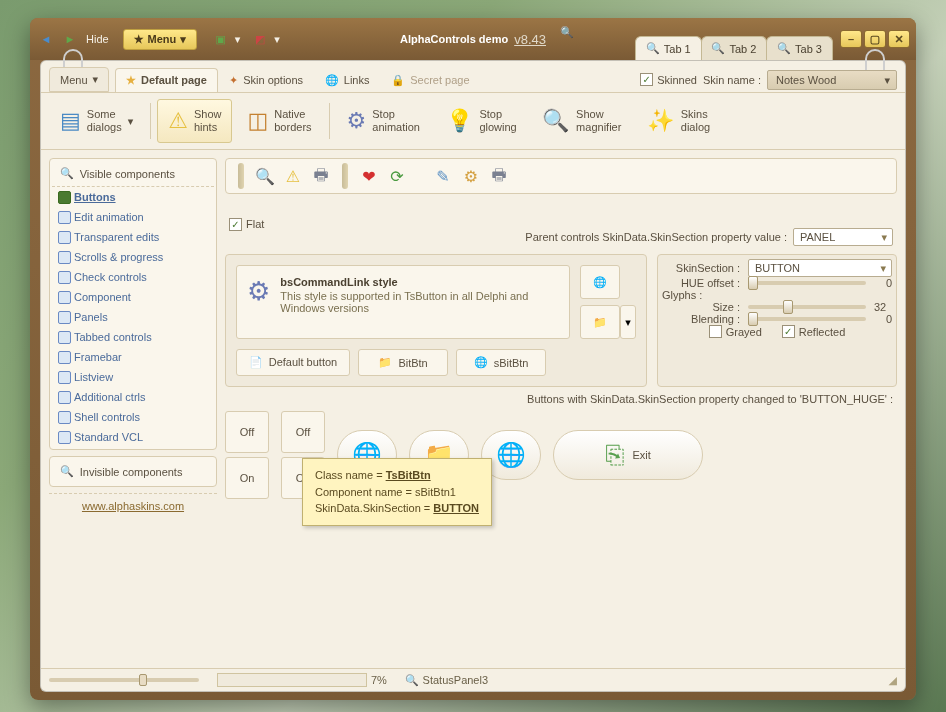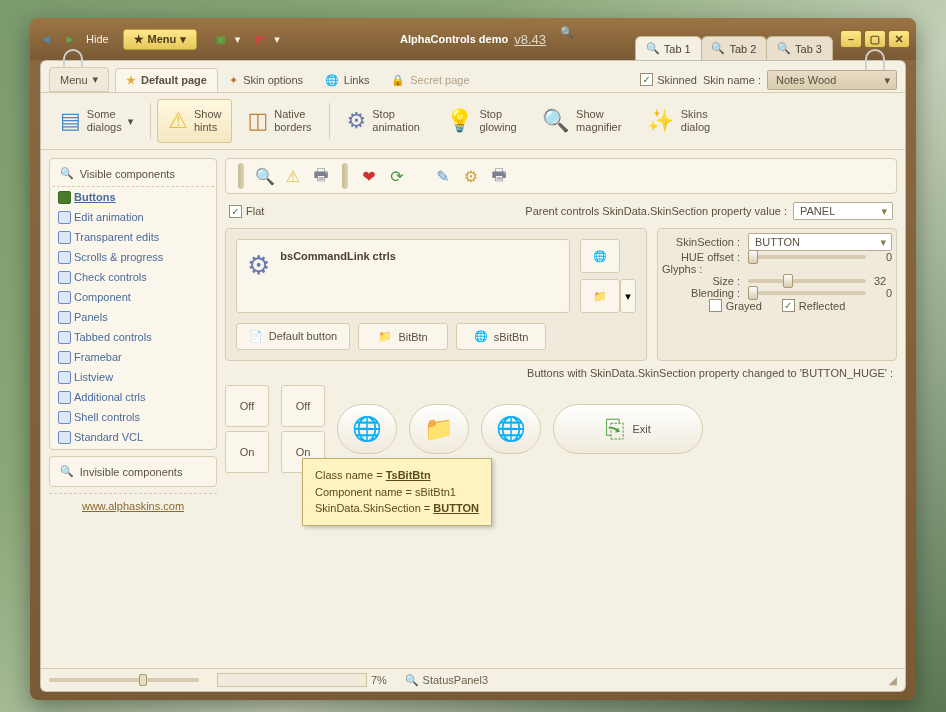--- a/index.html
+++ b/index.html
@@ -45,21 +45,21 @@
 .sitem { padding: 4px 6px 4px 22px; display: flex; align-items: center; gap: 6px; color: #4a6a9a; cursor: pointer; position: relative; }
 .sitem::before { content: ''; position: absolute; left: 6px; width: 11px; height: 11px; border: 1px solid #6a8ac4; background: #dce8f5; border-radius: 2px; }
 .sitem.sel { font-weight: bold; text-decoration: underline; }
 .sitem.sel::before { background: #4a7a30; border-color: #3a6a20; }
 .sfooter { text-align: center; padding: 6px; color: #8a6a30; text-decoration: underline; border-top: 1px dashed #d8ccb0; cursor: pointer; }
 .main { flex: 1; display: flex; flex-direction: column; gap: 6px; overflow: hidden; }
 .toolbar2 { border: 1px solid #d8ccb0; border-radius: 4px; padding: 4px 8px; display: flex; align-items: center; gap: 6px; background: #faf6ec; }
 .tbar-sep { width: 6px; height: 26px; background: linear-gradient(to right,#c8bc98,#e0d4b0); border-radius: 3px; margin: 0 4px; }
 .icn { width: 22px; height: 22px; display: inline-flex; align-items: center; justify-content: center; font-size: 16px; cursor: pointer; }
 .row-flat { display: flex; align-items: center; gap: 10px; padding: 2px 4px; color: #5a5040; }
-.row-flat .right { margin-left: auto; display: flex; align-items: center; gap: 6px; }
+.row-flat .right { margin-left: auto; display: flex; align-items: center; gap: 6px; margin-top: 26px; }
 .combo { background: #fff; border: 1px solid #b8ac90; padding: 2px 20px 2px 6px; min-width: 100px; position: relative; cursor: pointer; border-radius: 2px; }
 .combo::after { content: '▾'; position: absolute; right: 5px; color: #8a7a50; }
 .midrow { display: flex; gap: 10px; }
 .panel-l { flex: 1; border: 1px solid #d8ccb0; border-radius: 4px; background: #f0eadc; padding: 10px; display: flex; flex-direction: column; gap: 10px; }
 .cmdlink { background: #faf6ec; border: 1px solid #d8ccb0; border-radius: 3px; padding: 10px; display: flex; gap: 10px; }
 .cmdlink .hd { font-weight: bold; color: #4a4030; }
 .cmdlink .sub { color: #7a7050; margin-top: 2px; }
 .sidebtns { display: flex; flex-direction: column; gap: 6px; }
 .sqbtn { width: 40px; height: 34px; background: #faf6ec; border: 1px solid #d8ccb0; border-radius: 3px; display: inline-flex; align-items: center; justify-content: center; cursor: pointer; }
 .btnrow { display: flex; gap: 8px; }
@@ -279,21 +279,22 @@
             <span class="combo"><span>PANEL</span></span>
           </div>
         </div>
 
         <div class="midrow">
           <div class="panel-l">
             <div style="display:flex;gap:10px">
               <div class="cmdlink" style="flex:1">
                 <span style="font-size:26px;color:#6a7ab4">⚙</span>
                 <div>
-                  <div class="hd">bsCommandLink ctrls</div>
+                  <div class="hd">bsCommandLink style</div>
+                  <div class="sub">This style is supported in TsButton in all Delphi and Windows versions</div>
                 </div>
               </div>
               <div class="sidebtns">
                 <span class="sqbtn">
                     <span style="color:#4a8ac4">🌐</span>
                   </span>
                 <div style="display:flex">
                     <span class="sqbtn">
                       <span style="color:#e6c040">📁</span>
                     </span>

